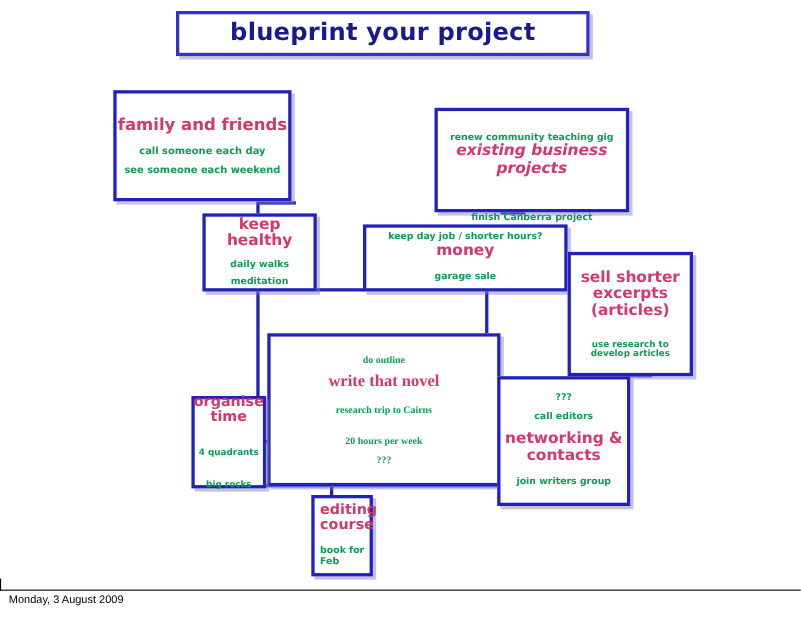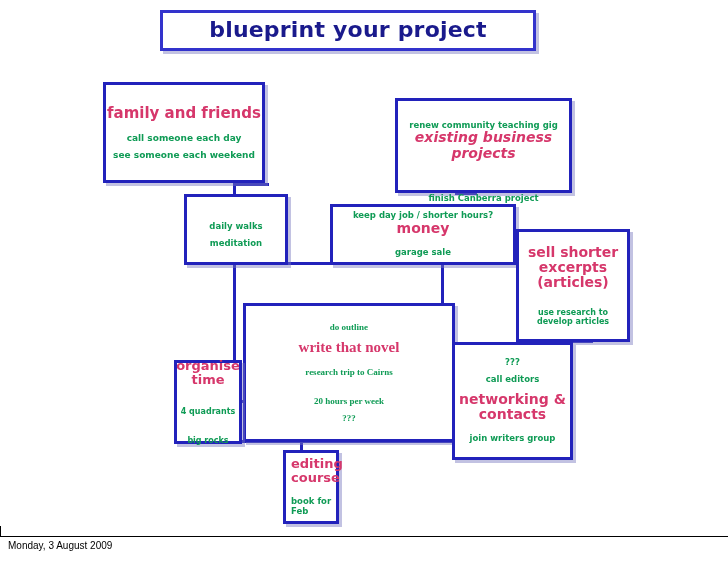--- a/index.html
+++ b/index.html
@@ -192,20 +192,21 @@
 
   <div class="node" id="box-business">
     <div class="sub-label">renew community teaching gig</div>
     <div class="gap-s"></div>
     <div class="main-label">existing business projects</div>
     <div class="gap-m"></div>
     <div class="sub-label">finish Canberra project</div>
   </div>
 
   <div class="node" id="box-healthy">
+    <div class="main-label">keep healthy</div>
     <div class="gap-m"></div>
     <div class="sub-label">daily walks</div>
     <div class="gap-s"></div>
     <div class="sub-label">meditation</div>
   </div>
 
   <div class="node" id="box-money">
     <div class="sub-label">keep day job / shorter hours?</div>
     <div class="main-label">money</div>
     <div class="gap-m"></div>

